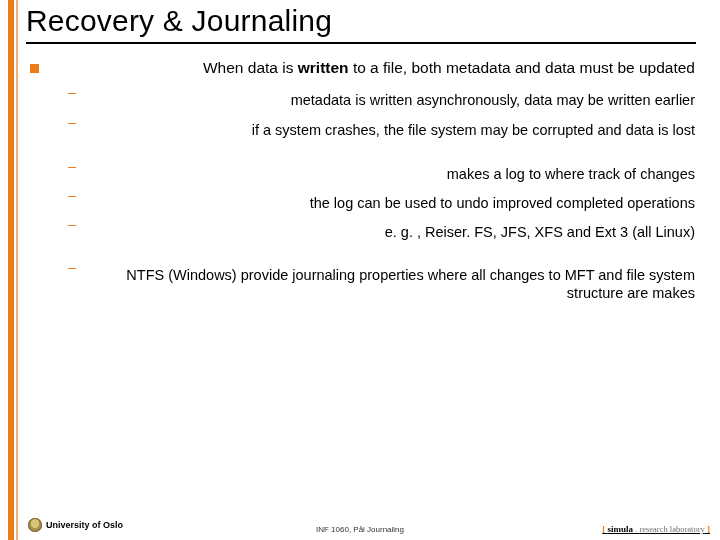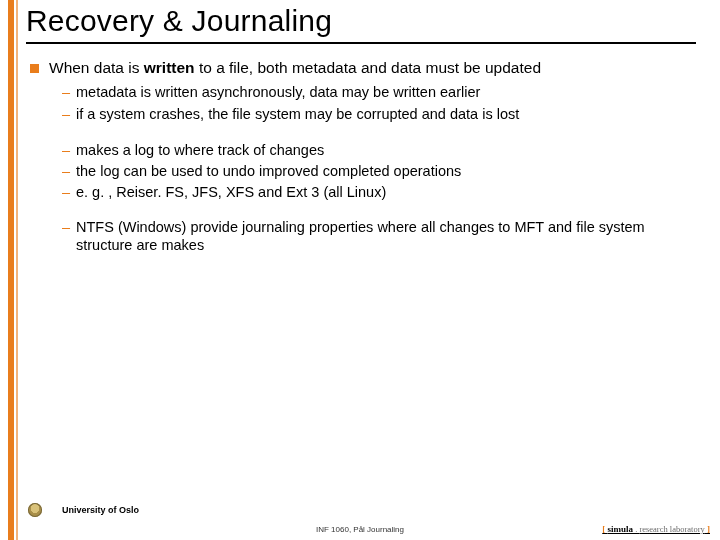--- a/index.html
+++ b/index.html
@@ -1,33 +1,33 @@
 <!DOCTYPE html>
 <html><head>
 <meta charset="utf-8">
 <style>
   * { margin: 0; padding: 0; box-sizing: border-box; }
   html, body { width: 720px; height: 540px; font-family: Verdana, Arial, sans-serif; background: #fff; color: #000; }
-  .slide { position: relative; width: 720px; height: 540px; }
+  .slide { position: relative; width: 720px; height: 540px; text-align: right; }
   .accent-bar { position: absolute; left: 8px; top: 0; bottom: 0; width: 6px; background: #e97d1c; }
   .accent-bar-inner { position: absolute; left: 16px; top: 0; bottom: 0; width: 2px; background: #f2b37b; }
   .title { position: absolute; left: 26px; top: 4px; font-size: 30px; font-weight: 400; letter-spacing: 0.2px; }
   .title-rule { position: absolute; left: 26px; top: 42px; width: 670px; height: 2px; background: #000; }
   .body { position: absolute; left: 30px; top: 58px; width: 665px; font-size: 15.5px; line-height: 1.25; }
   .bullet { display: flex; margin-bottom: 4px; }
   .bullet .sq { width: 9px; height: 9px; background: #e97d1c; margin-top: 6px; margin-right: 10px; flex: 0 0 auto; }
   .bullet .txt { flex: 1; }
   .subs { margin: 6px 0 18px 32px; font-size: 14.5px; }
   .sub { display: flex; margin-bottom: 3px; }
   .sub .dash { color: #e97d1c; width: 14px; flex: 0 0 auto; }
-  .sub .txt { flex: 1; }
+  .sub .txt { flex: 1; margin-top: 8px; }
   .sub-gap { height: 14px; }
   .bold { font-weight: 700; }
   .footer { position: absolute; left: 0; bottom: 0; width: 720px; height: 24px; }
-  .uio { position: absolute; left: 28px; bottom: 23px; font-size: 9px; font-weight: 700; display: flex; align-items: center; gap: 20px; }
+  .uio { position: absolute; left: 28px; bottom: 8px; font-size: 9px; font-weight: 700; display: flex; align-items: center; gap: 4px; }
   .uio-logo { width: 14px; height: 14px; border-radius: 50%; background: radial-gradient(circle at 50% 40%, #d9c27a 0 40%, #a98f4a 41% 100%); box-shadow: 0 0 0 1px #7a6a3a inset; }
   .centerfoot { position: absolute; left: 50%; transform: translateX(-50%); bottom: 6px; font-size: 8px; color: #333; }
   .simula { position: absolute; right: 10px; bottom: 6px; font-size: 9px; font-family: Georgia, serif; text-decoration: underline; }
   .simula .br { color: #e97d1c; font-weight: 700; }
   .simula .s1 { font-weight: 700; }
   .simula .s2 { color: #6b6b6b; font-size: 8.5px; }
 </style>
 </head>
 <body>
 

